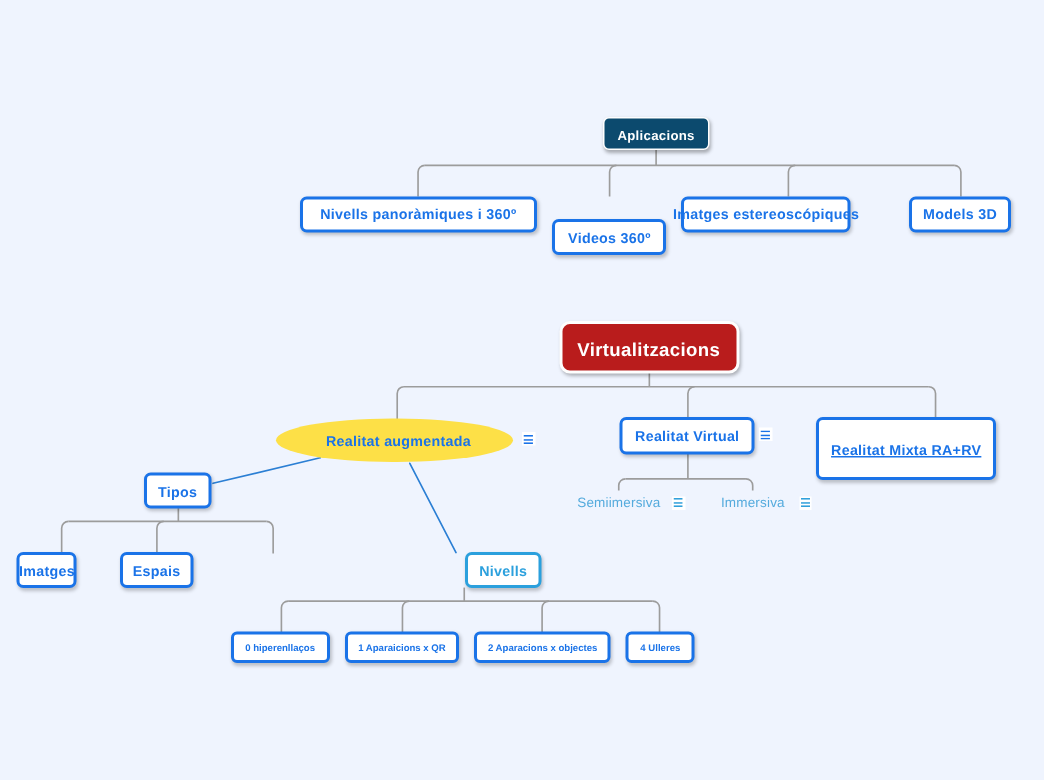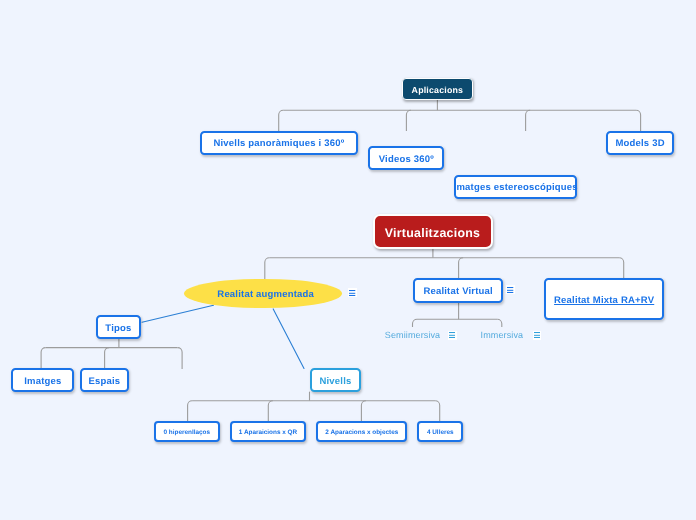--- a/index.html
+++ b/index.html
@@ -86,21 +86,21 @@
   </div>
 
   <div class="node box" style="left:199.8px;top:130.7px;width:158.2px;height:24.1px;font-size:9.5px;letter-spacing:.2px;">
     <span>Nivells panoràmiques i 360º</span>
   </div>
 
   <div class="node box" style="left:368.1px;top:146px;width:76.4px;height:24.1px;font-size:9.5px;letter-spacing:.2px;">
     <span>Videos 360º</span>
   </div>
 
-  <div class="node box" style="left:454.2px;top:130.7px;width:123px;height:24.1px;font-size:9.5px;letter-spacing:.2px;margin-top:44px;">
+  <div class="node box" style="left:454.2px;top:130.7px;width:113px;height:24.1px;font-size:9.5px;letter-spacing:.2px;">
     <span>Imatges estereoscópiques</span>
   </div>
 
   <div class="node box" style="left:606.3px;top:130.7px;width:67.5px;height:24.1px;font-size:9.5px;letter-spacing:.2px;">
     <span>Models 3D</span>
   </div>
 
   <div class="node root2" style="left:372.5px;top:214.3px;width:120px;height:34.4px;font-size:12.4px;letter-spacing:.25px;">
     <span>Virtualitzacions</span>
   </div>
@@ -146,21 +146,21 @@
       <rect x="0" y="0" width="6.3" height="1.05" fill="#31a0db"></rect>
       <rect x="0" y="2.8" width="6.3" height="1.0" fill="#31a0db"></rect>
       <rect x="0" y="4.95" width="6.3" height="1.05" fill="#31a0db"></rect>
     </svg>
   </div>
 
   <div class="node box" style="left:96.2px;top:315.1px;width:44.5px;height:23.7px;font-size:9.5px;letter-spacing:.2px;">
     <span>Tipos</span>
   </div>
 
-  <div class="node box" style="left:11.4px;top:368.4px;width:63px;height:23.5px;font-size:9.5px;letter-spacing:.2px;">
+  <div class="node box" style="left:11.4px;top:368.4px;width:40px;height:23.5px;font-size:9.5px;letter-spacing:.2px;">
     <span>Imatges</span>
   </div>
   <div class="node box" style="left:79.8px;top:368.4px;width:49.2px;height:23.5px;font-size:9.5px;letter-spacing:.2px;">
     <span>Espais</span>
   </div>
 
   <div class="node box cyan" style="left:283.9px;top:368.3px;width:51.2px;height:23.4px;font-size:9.5px;letter-spacing:.2px;">
     <span>Nivells</span>
   </div>
 

